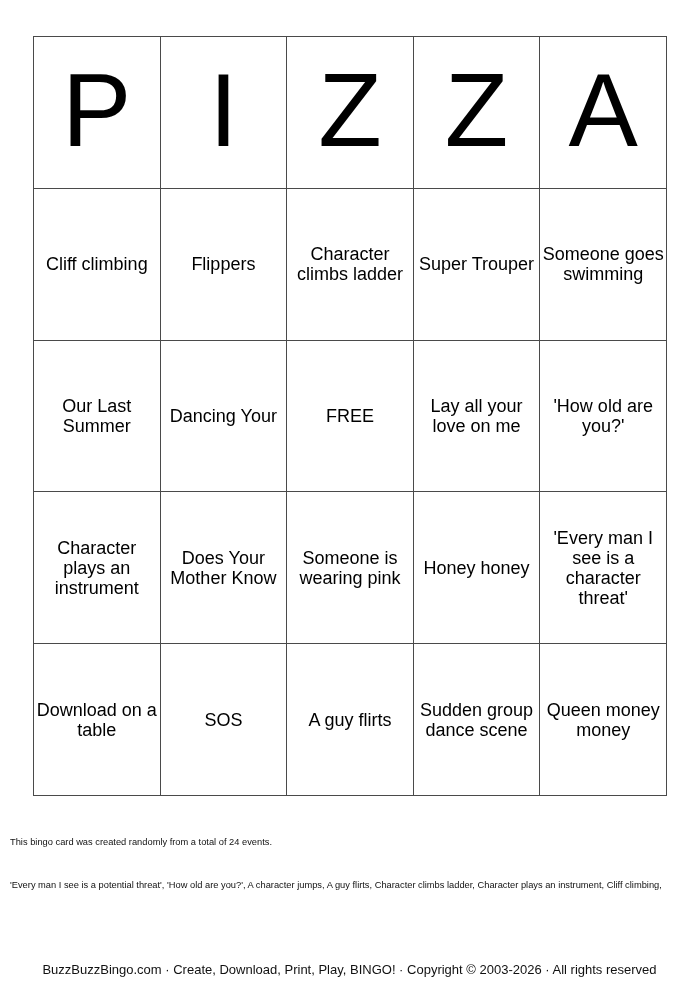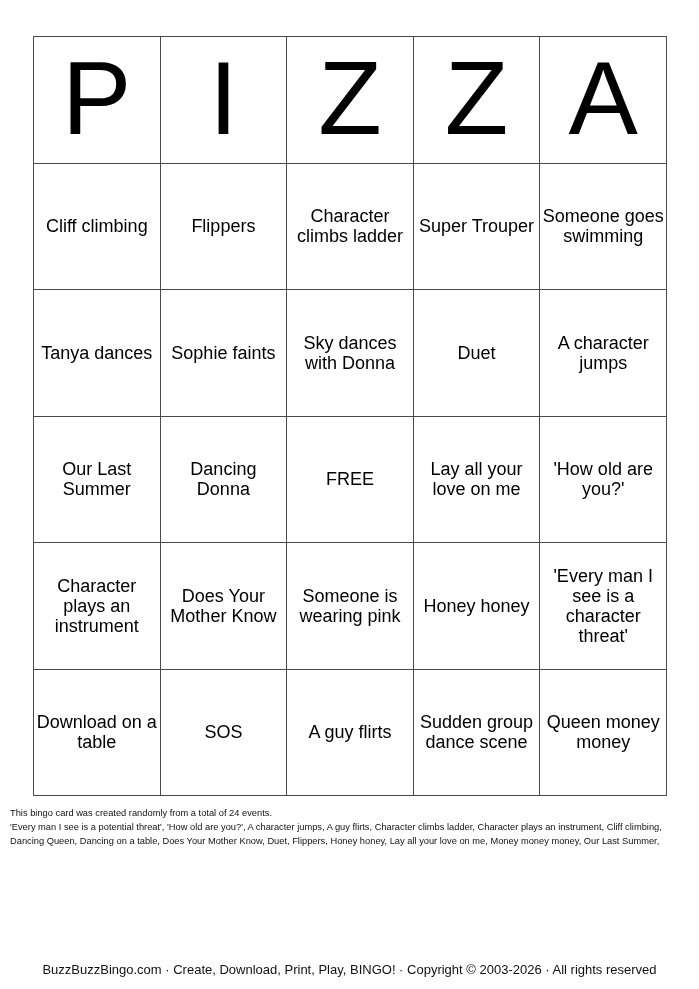--- a/index.html
+++ b/index.html
@@ -43,21 +43,21 @@
     }
     .notes {
       position: absolute;
       left: 10px;
       top: 806px;
       width: 684px;
       font-size: 9.3px;
       line-height: 14px;
       color: #111;
     }
-    .notes div { white-space: nowrap; }
+    .notes div { white-space: nowrap; margin-top: 29px; }
     .footer {
       position: absolute;
       left: 0;
       top: 962px;
       width: 699px;
       text-align: center;
       font-size: 13px;
       color: #111;
     }
   </style>
@@ -74,29 +74,22 @@
     <td class="head">A</td>
   </tr>
   <tr>
     <td>Cliff climbing</td>
     <td>Flippers</td>
     <td>Character climbs ladder</td>
     <td>Super Trouper</td>
     <td>Someone goes swimming</td>
   </tr>
   <tr>
-    <td>Tanya dances</td>
-    <td>Sophie faints</td>
-    <td>Sky dances with Donna</td>
-    <td>Duet</td>
-    <td>A character jumps</td>
-  </tr>
-  <tr>
     <td>Our Last Summer</td>
-    <td>Dancing Donna</td>
+    <td>Dancing Your</td>
     <td>FREE</td>
     <td>Lay all your love on me</td>
     <td>'How old are you?'</td>
   </tr>
   <tr>
     <td>Character plays an instrument</td>
     <td>Does Your Mother Know</td>
     <td>Someone is wearing pink</td>
     <td>Honey honey</td>
     <td>'Every man I see is a character threat'</td>
@@ -107,16 +100,15 @@
     <td>A guy flirts</td>
     <td>Sudden group dance scene</td>
     <td>Queen money money</td>
   </tr>
 </tbody>
   </table>
 
 <div class="notes">
   <div>This bingo card was created randomly from a total of 24 events.</div>
   <div>'Every man I see is a potential threat', 'How old are you?', A character jumps, A guy flirts, Character climbs ladder, Character plays an instrument, Cliff climbing,</div>
-  <div>Dancing Queen, Dancing on a table, Does Your Mother Know, Duet, Flippers, Honey honey, Lay all your love on me, Money money money, Our Last Summer,</div>
 </div>
 
 <div class="footer">BuzzBuzzBingo.com · Create, Download, Print, Play, BINGO! · Copyright © 2003-2026 · All rights reserved</div>
 
 </body></html>

